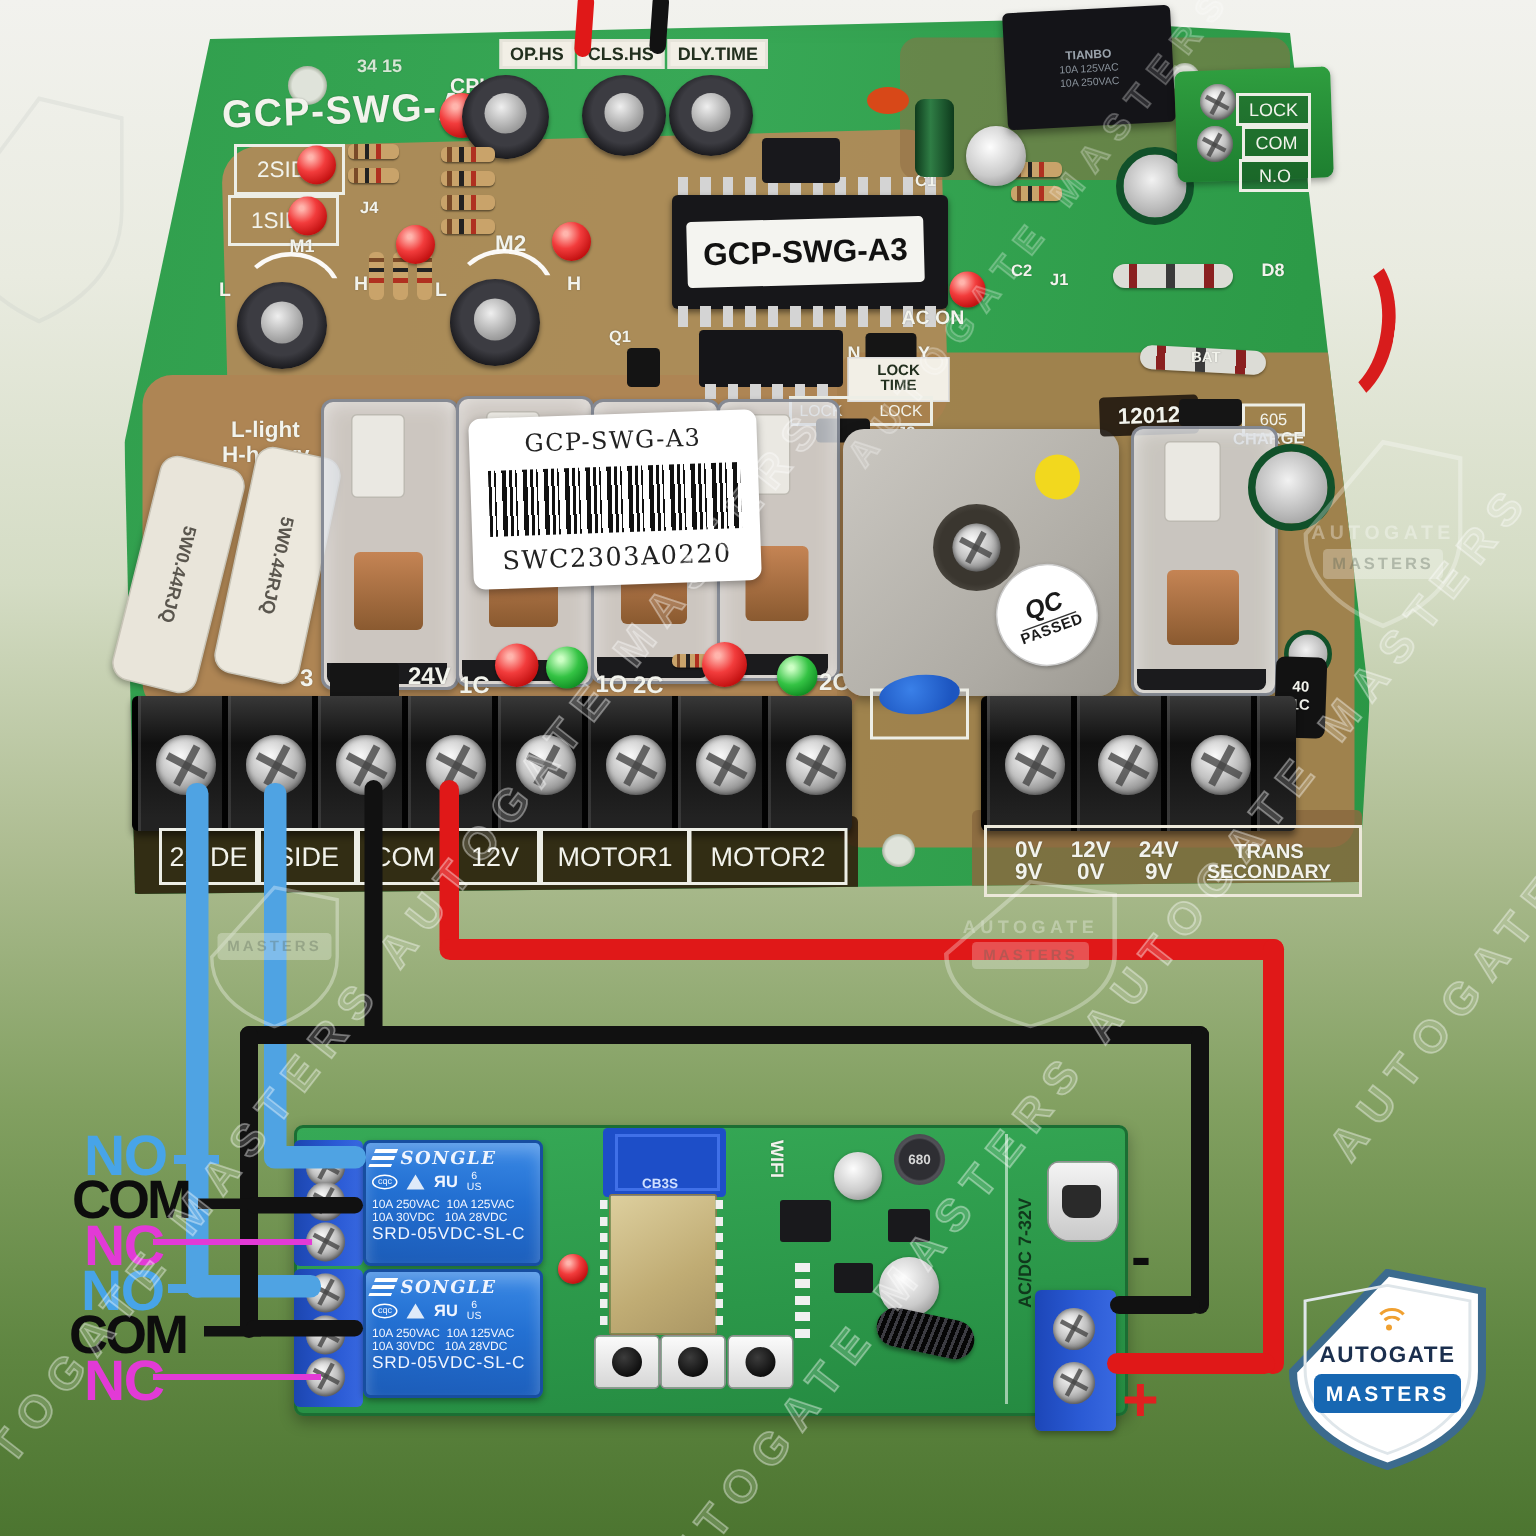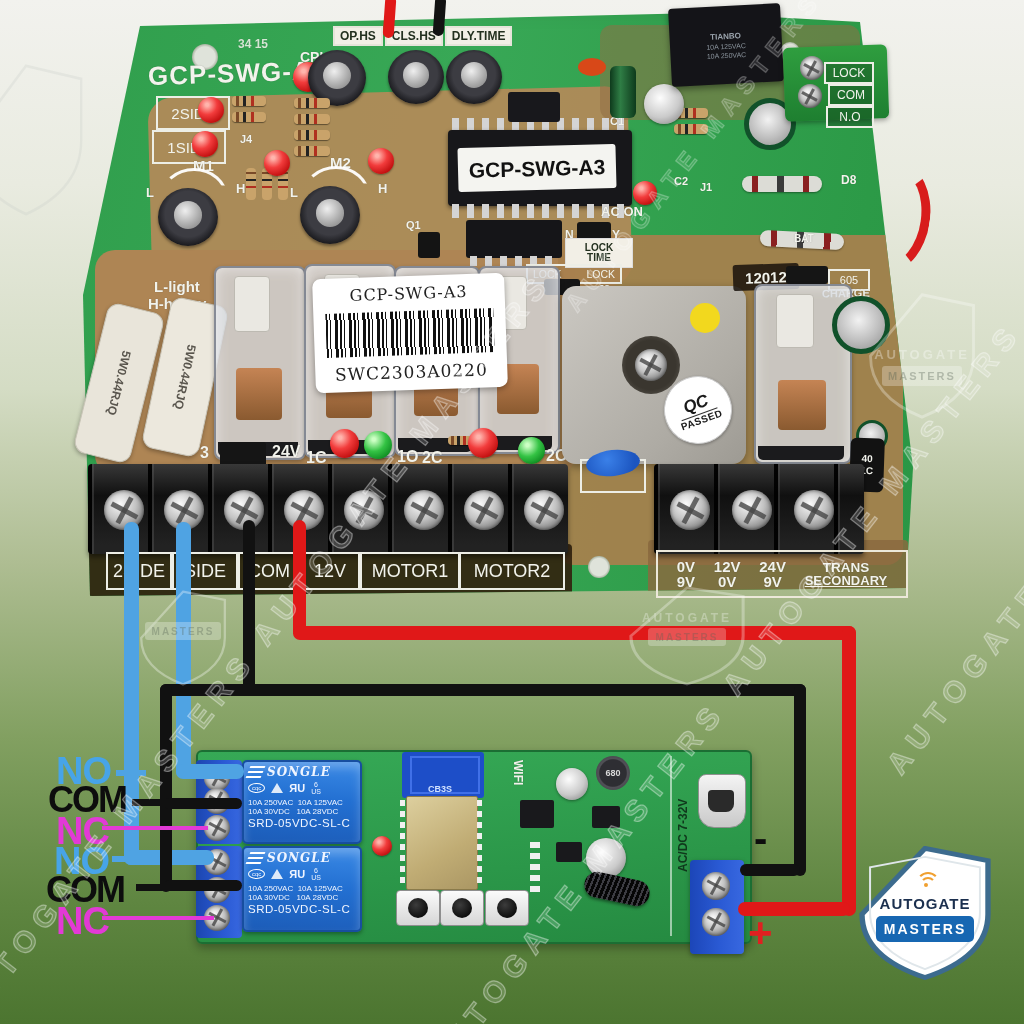--- a/index.html
+++ b/index.html
@@ -94,21 +94,21 @@
   <div class="ab res" style="left:294px;top:130px;width:36px;height:10px;"></div>
   <div class="ab res" style="left:294px;top:146px;width:36px;height:10px;"></div>
   <div class="ab resv" style="left:246px;top:168px;width:10px;height:32px;"></div>
   <div class="ab resv" style="left:262px;top:168px;width:10px;height:32px;"></div>
   <div class="ab resv" style="left:278px;top:168px;width:10px;height:32px;"></div>
   <div class="ab res" style="left:674px;top:108px;width:34px;height:10px;"></div>
   <div class="ab res" style="left:674px;top:124px;width:34px;height:10px;"></div>
   <div class="ab resg" style="left:742px;top:176px;width:80px;height:16px;"></div>
   <div class="ab resg" style="left:760px;top:232px;width:84px;height:16px;transform:rotate(3deg);"></div>
 
-  <div class="ab silk" style="left:193px;top:158px;font-size:15px;">M1</div>
+  <div class="ab silk" style="left:193px;top:158px;font-size:12px;">M1</div>
   <div class="ab silk" style="left:330px;top:155px;font-size:15px;">M2</div>
   <div class="ab arc" style="left:160px;top:168px;width:62px;height:24px;"></div>
   <div class="ab arc" style="left:302px;top:166px;width:62px;height:24px;"></div>
   <div class="ab silk" style="left:146px;top:186px;font-size:13px;">L</div>
   <div class="ab silk" style="left:236px;top:182px;font-size:13px;">H</div>
   <div class="ab silk" style="left:290px;top:186px;font-size:13px;">L</div>
   <div class="ab silk" style="left:378px;top:182px;font-size:13px;">H</div>
   <div class="ab trimpot" style="left:158px;top:188px;width:60px;height:58px;"></div>
   <div class="ab trimpot" style="left:300px;top:186px;width:60px;height:58px;"></div>
 

